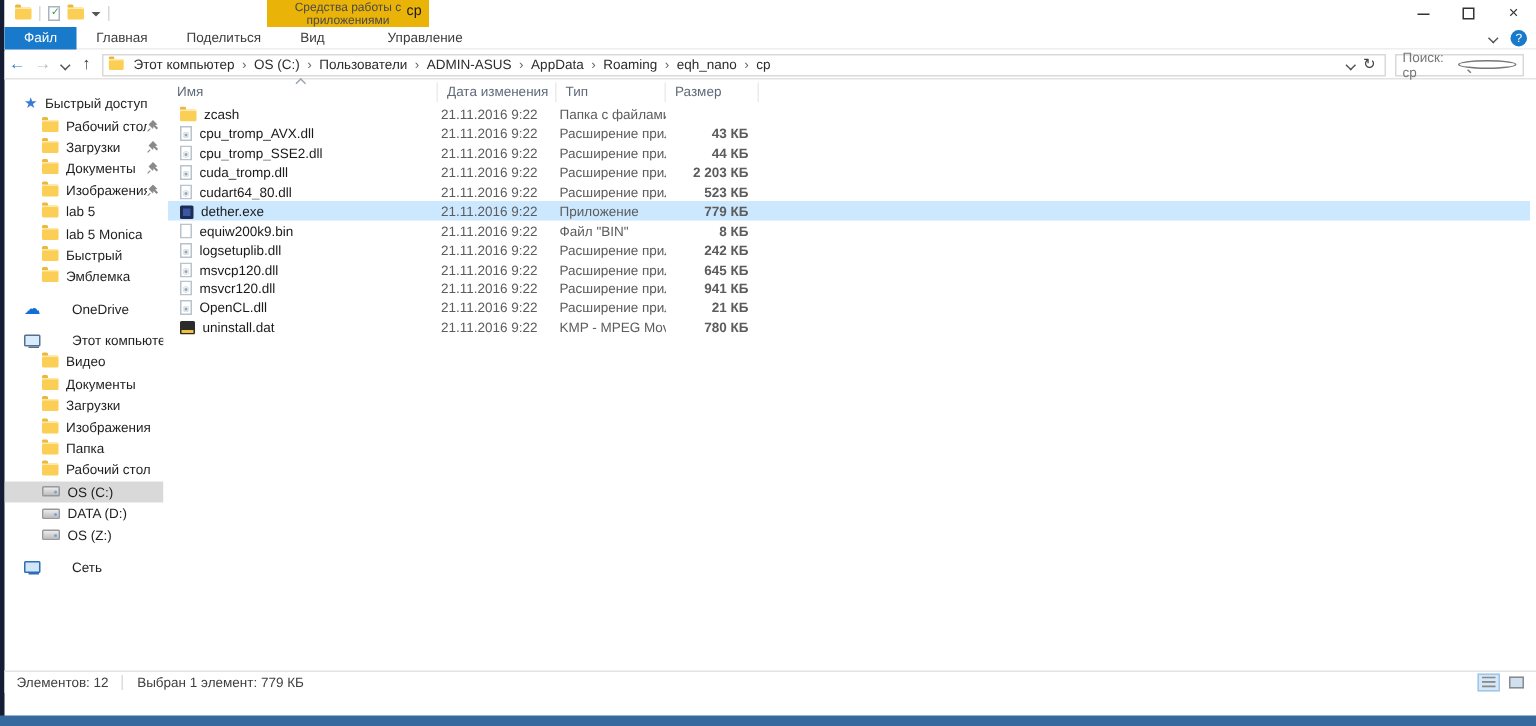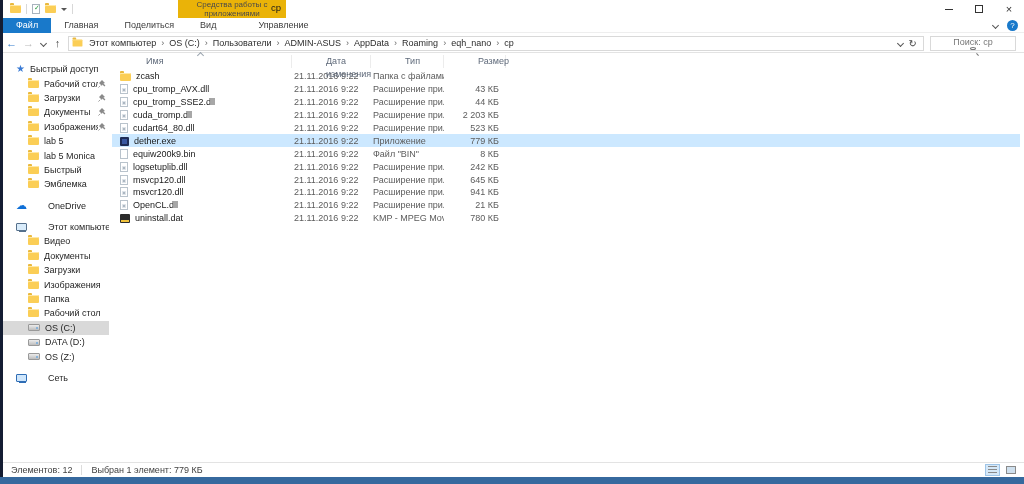--- a/index.html
+++ b/index.html
@@ -45,54 +45,54 @@
   .nav-ico.disabled { color:#b9b9b9; }
   .nav-ico.dark { color:#444; }
   .nav-chev { width:12px; display:flex; justify-content:center; }
   .addr-box { flex:1; height:15px; border:1px solid #d9d9d9; margin-left:2px;
               display:flex; align-items:center; padding:0 3px; color:#2c2c2c; }
   .crumbs { display:flex; align-items:center; flex:1; overflow:hidden; white-space:nowrap; }
   .crumb + .crumb::before { content:"\203A"; color:#666; padding:0 5px; }
   .addr-right { display:flex; align-items:center; gap:6px; padding-right:3px; color:#555; }
   .refresh { font-size:10px; color:#444; }
   .search-box { width:86px; height:15px; border:1px solid #d9d9d9; margin:0 8px 0 6px;
-                display:flex; align-items:center; padding:0 4px; color:#777;flex-direction:column; }
+                display:flex; align-items:center; padding:0 4px; color:#777; }
   .search-box span { flex:1; }
   .magnifier { width:6px; height:6px; border:1px solid #777; border-radius:50%; position:relative; }
   .magnifier::after { content:""; position:absolute; width:3px; height:1px; background:#777;
                       transform:rotate(45deg); left:5px; top:6px; }
 
   
   .sidebar { position:absolute; left:3px; top:53px; width:106px; bottom:22px;
              padding-top:9px; font-size:9px; overflow:hidden; }
   .side-item { height:14.4px; display:flex; align-items:center; color:#1f1f1f; padding-left:13px; }
   .side-item.lvl-1 { padding-left:25px; }
   .side-item.gap { margin-top:7px;gap:16px; }
   .side-item.selected { background:#d9d9d9; }
   .side-item .icon { margin-right:5px; flex:0 0 auto; }
   .side-item .label { white-space:nowrap; overflow:hidden; }
   .pin { margin-left:auto; margin-right:3px; flex:0 0 auto; }
 
   
   .filearea { position:absolute; left:112px; top:53px; right:4px; bottom:22px; font-size:9px; }
   .list-header { display:grid; grid-template-columns:180px 79px 73px 62px; height:17px;
                  align-items:center; color:#5f6a7a; position:relative; }
-  .hcell { padding-left:6px; border-right:1px solid #ececec; height:13px; line-height:13px;margin-left:28px; }
+  .hcell { padding-left:6px; border-right:1px solid #ececec; height:13px; line-height:13px; }
   .sort-caret { position:absolute; left:86px; top:0px; width:5px; height:5px;
                 border-left:1px solid #9aa4ae; border-top:1px solid #9aa4ae;
                 transform:rotate(45deg); }
   .row { display:grid; grid-template-columns:180px 79px 73px 62px; height:12.9px; align-items:center; }
   .row.selected { background:#cce8ff; }
   .cell-name { display:flex; align-items:flex-end; padding-left:8px; color:#1a1a1a; overflow:hidden; white-space:nowrap; }
   .cell-name .icon { margin-right:5px; flex:0 0 auto; }
   .cell-date, .cell-type { color:#5c5c5c; padding-left:2px; white-space:nowrap; overflow:hidden; }
-  .cell-size { color:#5c5c5c; text-align:right; padding-right:7px; white-space:nowrap; }
-
-  
-  .statusbar { position:absolute; left:3px; right:0; bottom:7px; height:15px; background:#fff;
+  .cell-size { color:#5c5c5c; text-align:right; padding-right:7px; white-space:nowrap;font-weight:bold; }
+
+  
+  .statusbar { position:absolute; left:3px; right:0; bottom:22px; height:15px; background:#fff;
                border-top:1px solid #e3e3e3; display:flex; align-items:center; font-size:9px; color:#3f3f3f;justify-content:flex-end; }
   .statusbar .s1 { padding-left:8px; }
   .s-sep { width:1px; height:10px; background:#dcdcdc; margin:0 9px; }
   .view-toggles { margin-left:auto; display:flex; align-items:center; gap:3px; padding-right:6px; }
   .vt { width:15px; height:12px; display:flex; align-items:center; justify-content:center; }
   .vt.selected { border:1px solid #9fc5e8; background:#d5e8f8; }
   .vt-details-glyph { width:9px; height:8px;
       background:linear-gradient(#8a8a8a 1px, transparent 1px);
       background-size:9px 3px; }
   .vt-thumbs-glyph { width:10px; height:8px; border:1px solid #8a8a8a; background:#cfe0ee; }

